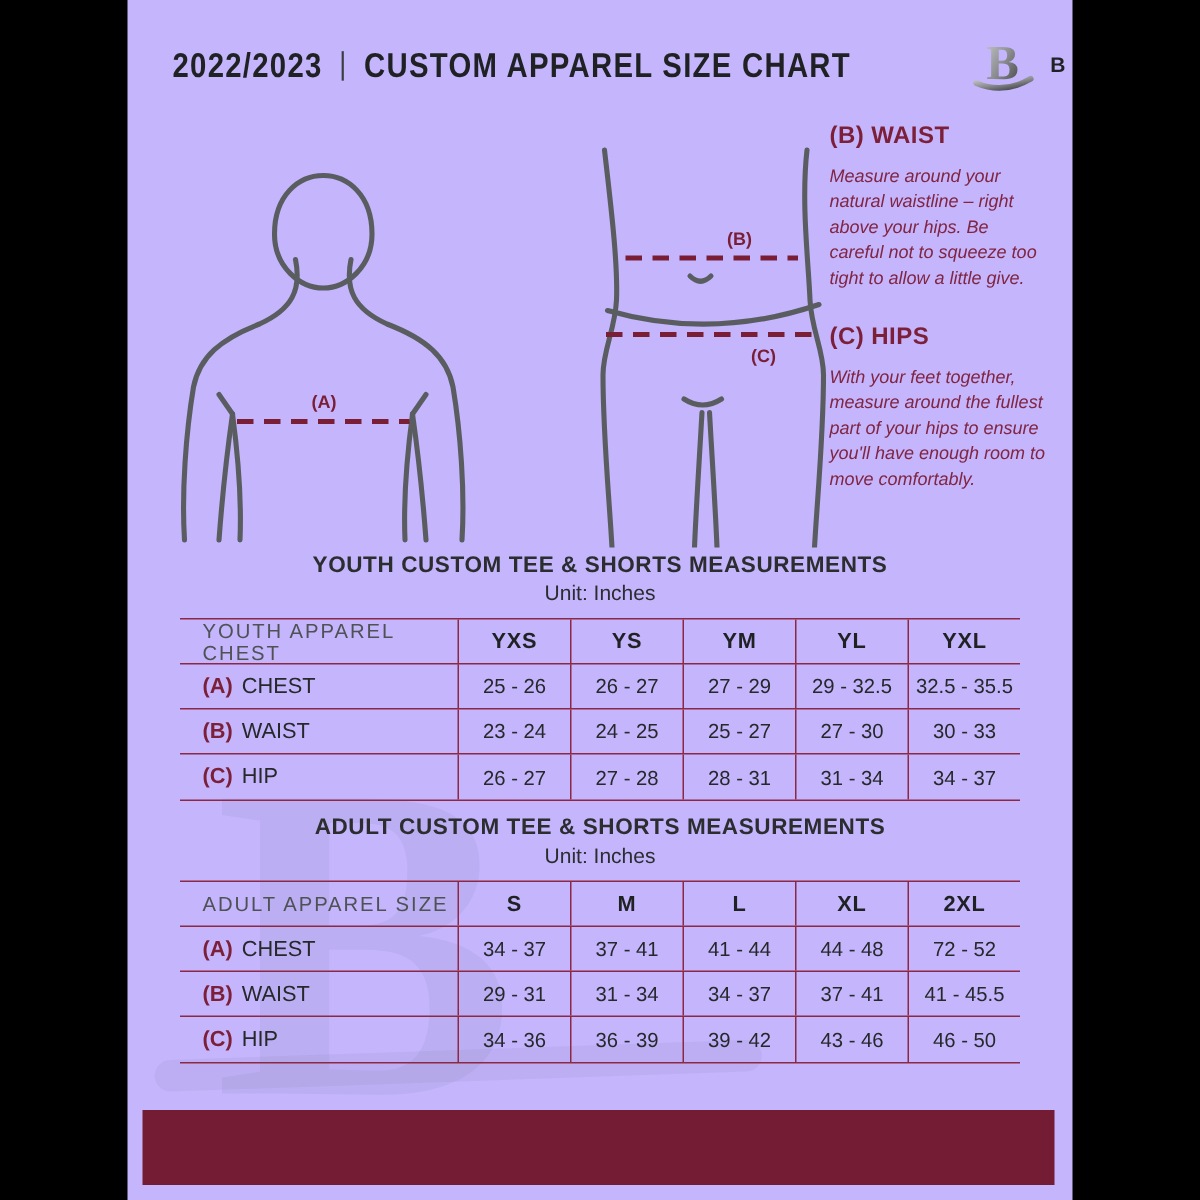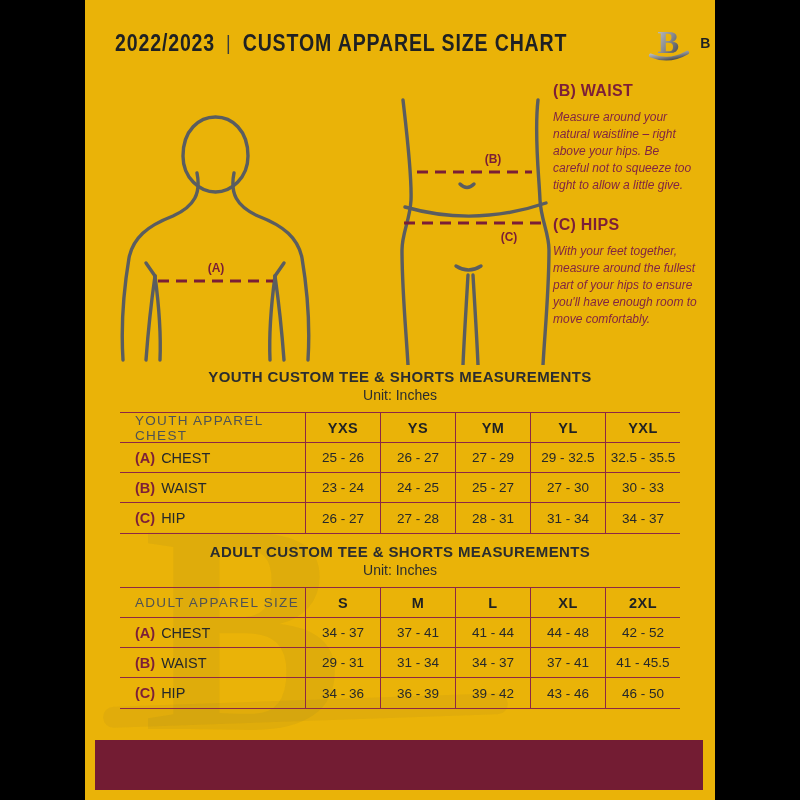--- a/index.html
+++ b/index.html
@@ -1,19 +1,19 @@
 <!DOCTYPE html>
 <html><head>
 <meta charset="utf-8">
 <style>
   * { margin:0; padding:0; box-sizing:border-box; }
   html,body { width:800px; height:800px; }
   body { background:#000; position:relative; font-family:"Liberation Sans", sans-serif; overflow:hidden; }
 
-  .page { position:absolute; left:85px; top:0; width:630px; height:800px; background:#eab308; overflow:hidden; }
+  .page { position:absolute; left:85px; top:0; width:630px; height:800px; background:#c4b5fd; overflow:hidden; }
 
   
   .header { position:absolute; top:20px; left:30px; right:24px; height:46px;
             display:flex; align-items:center; justify-content:space-between; z-index:2; }
   .header-title { display:flex; align-items:center; gap:13px; font-weight:700; font-size:23px;
                   letter-spacing:1px; color:#1f2123; transform:scaleX(.85); transform-origin:left center; white-space:nowrap; }
   .header-title .divider { font-weight:400; color:#3a3c3e; font-size:21px; }
   .brand { display:flex; align-items:center; gap:9px; }
   .brand-name { font-weight:700; font-size:14px; letter-spacing:5px; color:#1f2123; }
 
@@ -194,21 +194,21 @@
     </div>
     <div class="t-row">
       <div class="t-cell first t-label">
         <span class="prefix">(A)</span>
         <span>CHEST</span>
       </div>
       <div class="t-cell">34 - 37</div>
       <div class="t-cell">37 - 41</div>
       <div class="t-cell">41 - 44</div>
       <div class="t-cell">44 - 48</div>
-      <div class="t-cell">42 - 52</div>
+      <div class="t-cell">72 - 52</div>
     </div>
     <div class="t-row">
       <div class="t-cell first t-label">
         <span class="prefix">(B)</span>
         <span>WAIST</span>
       </div>
       <div class="t-cell">29 - 31</div>
       <div class="t-cell">31 - 34</div>
       <div class="t-cell">34 - 37</div>
       <div class="t-cell">37 - 41</div>

